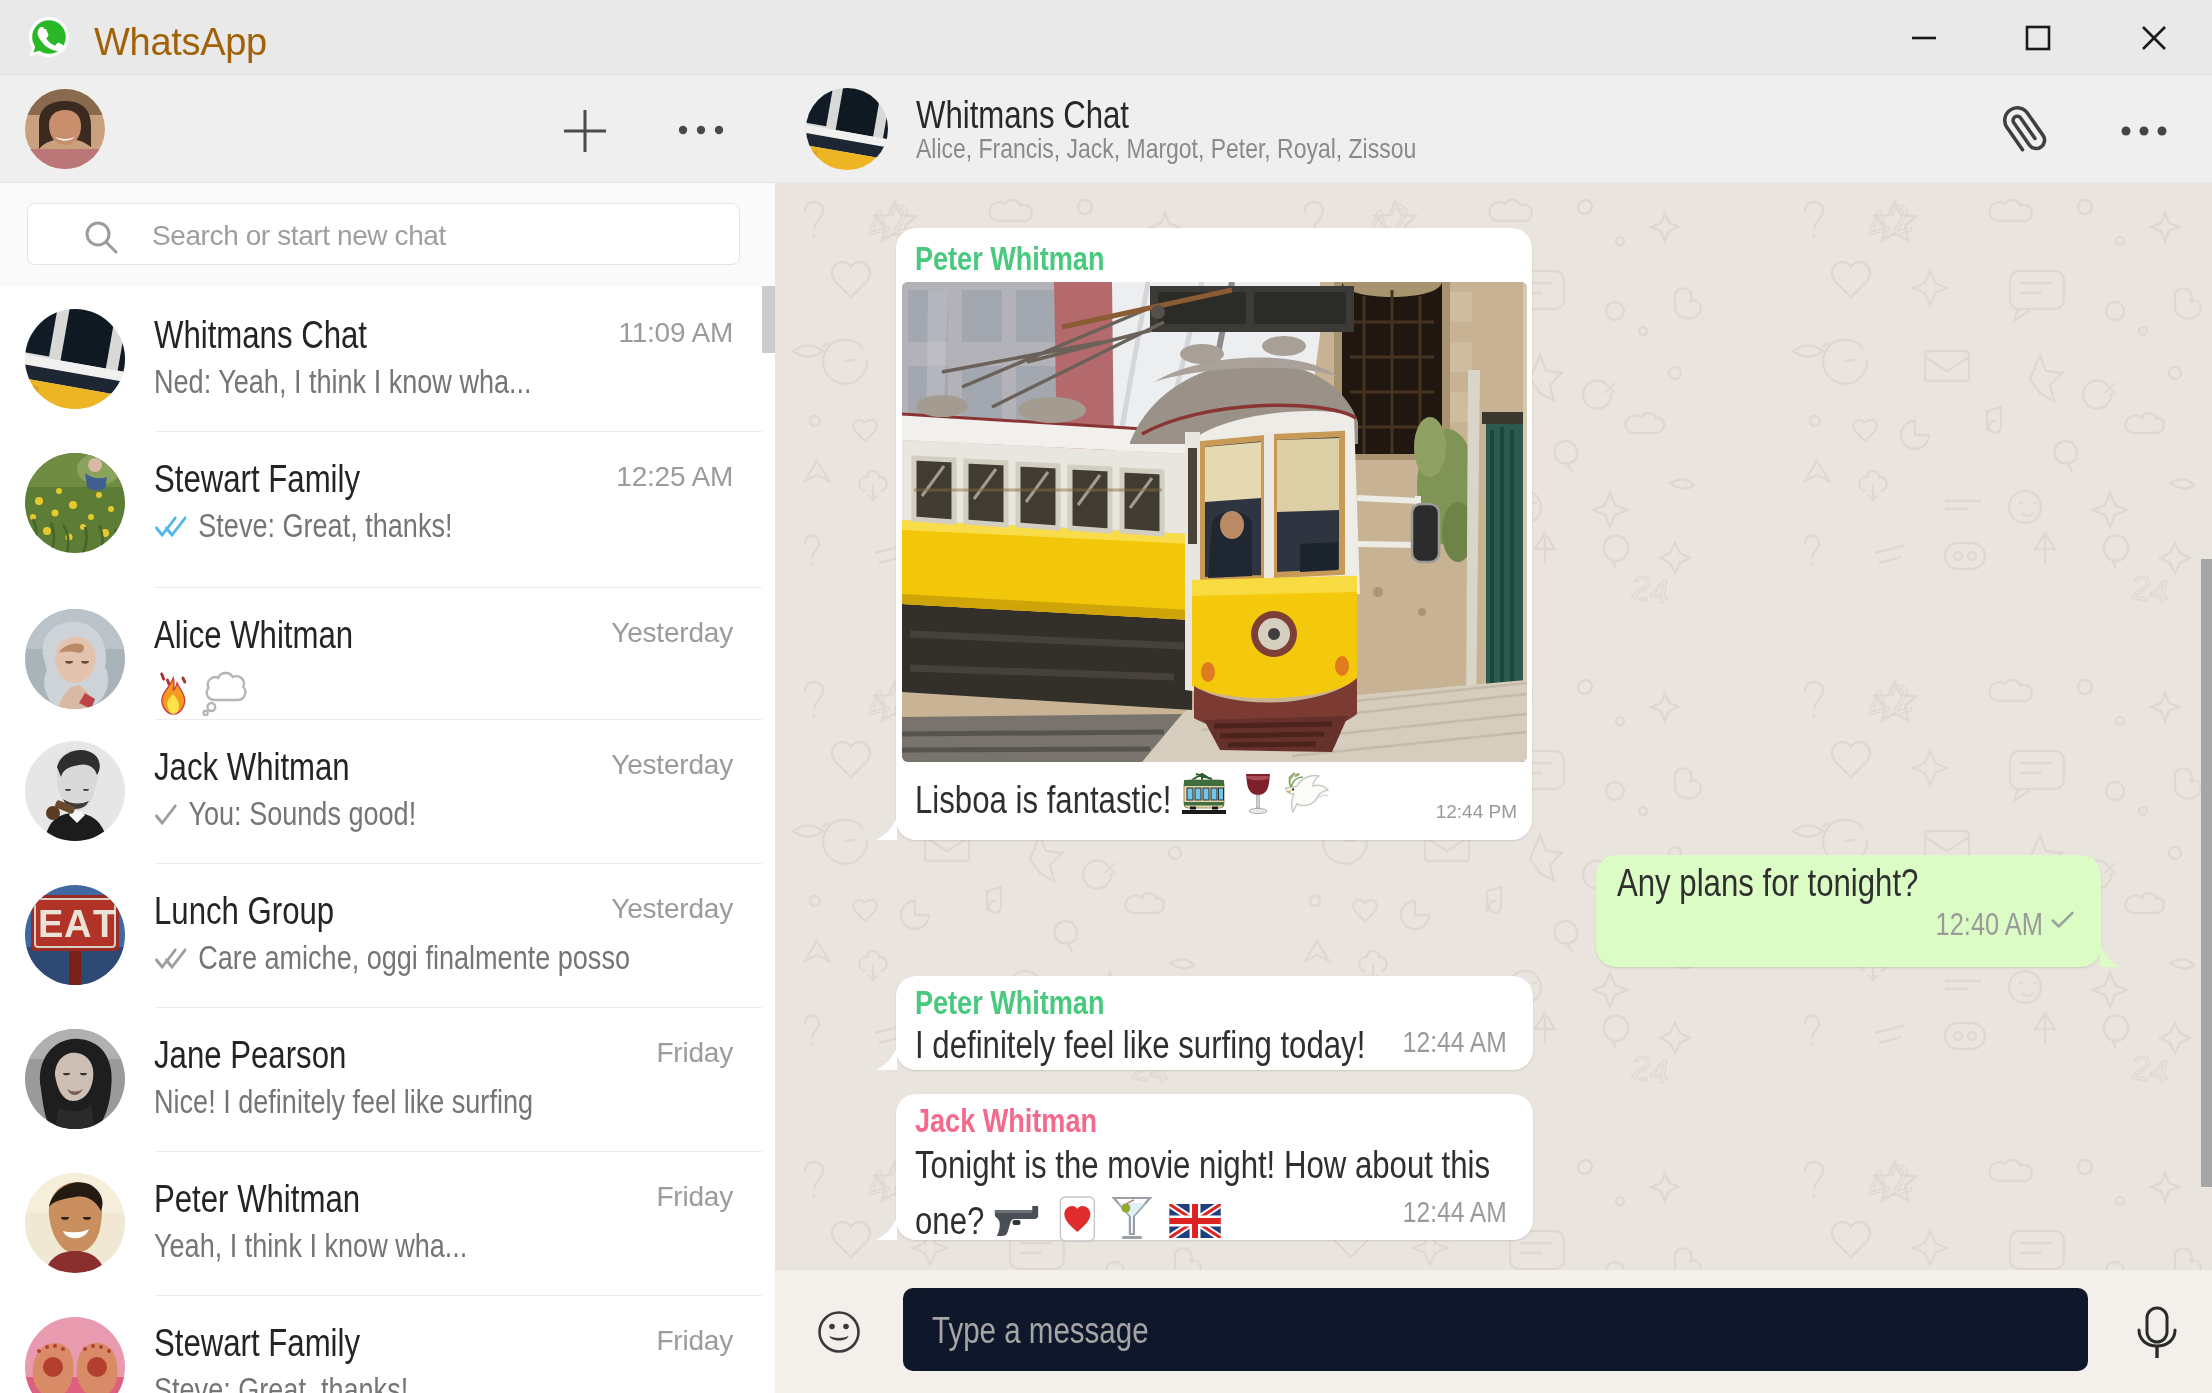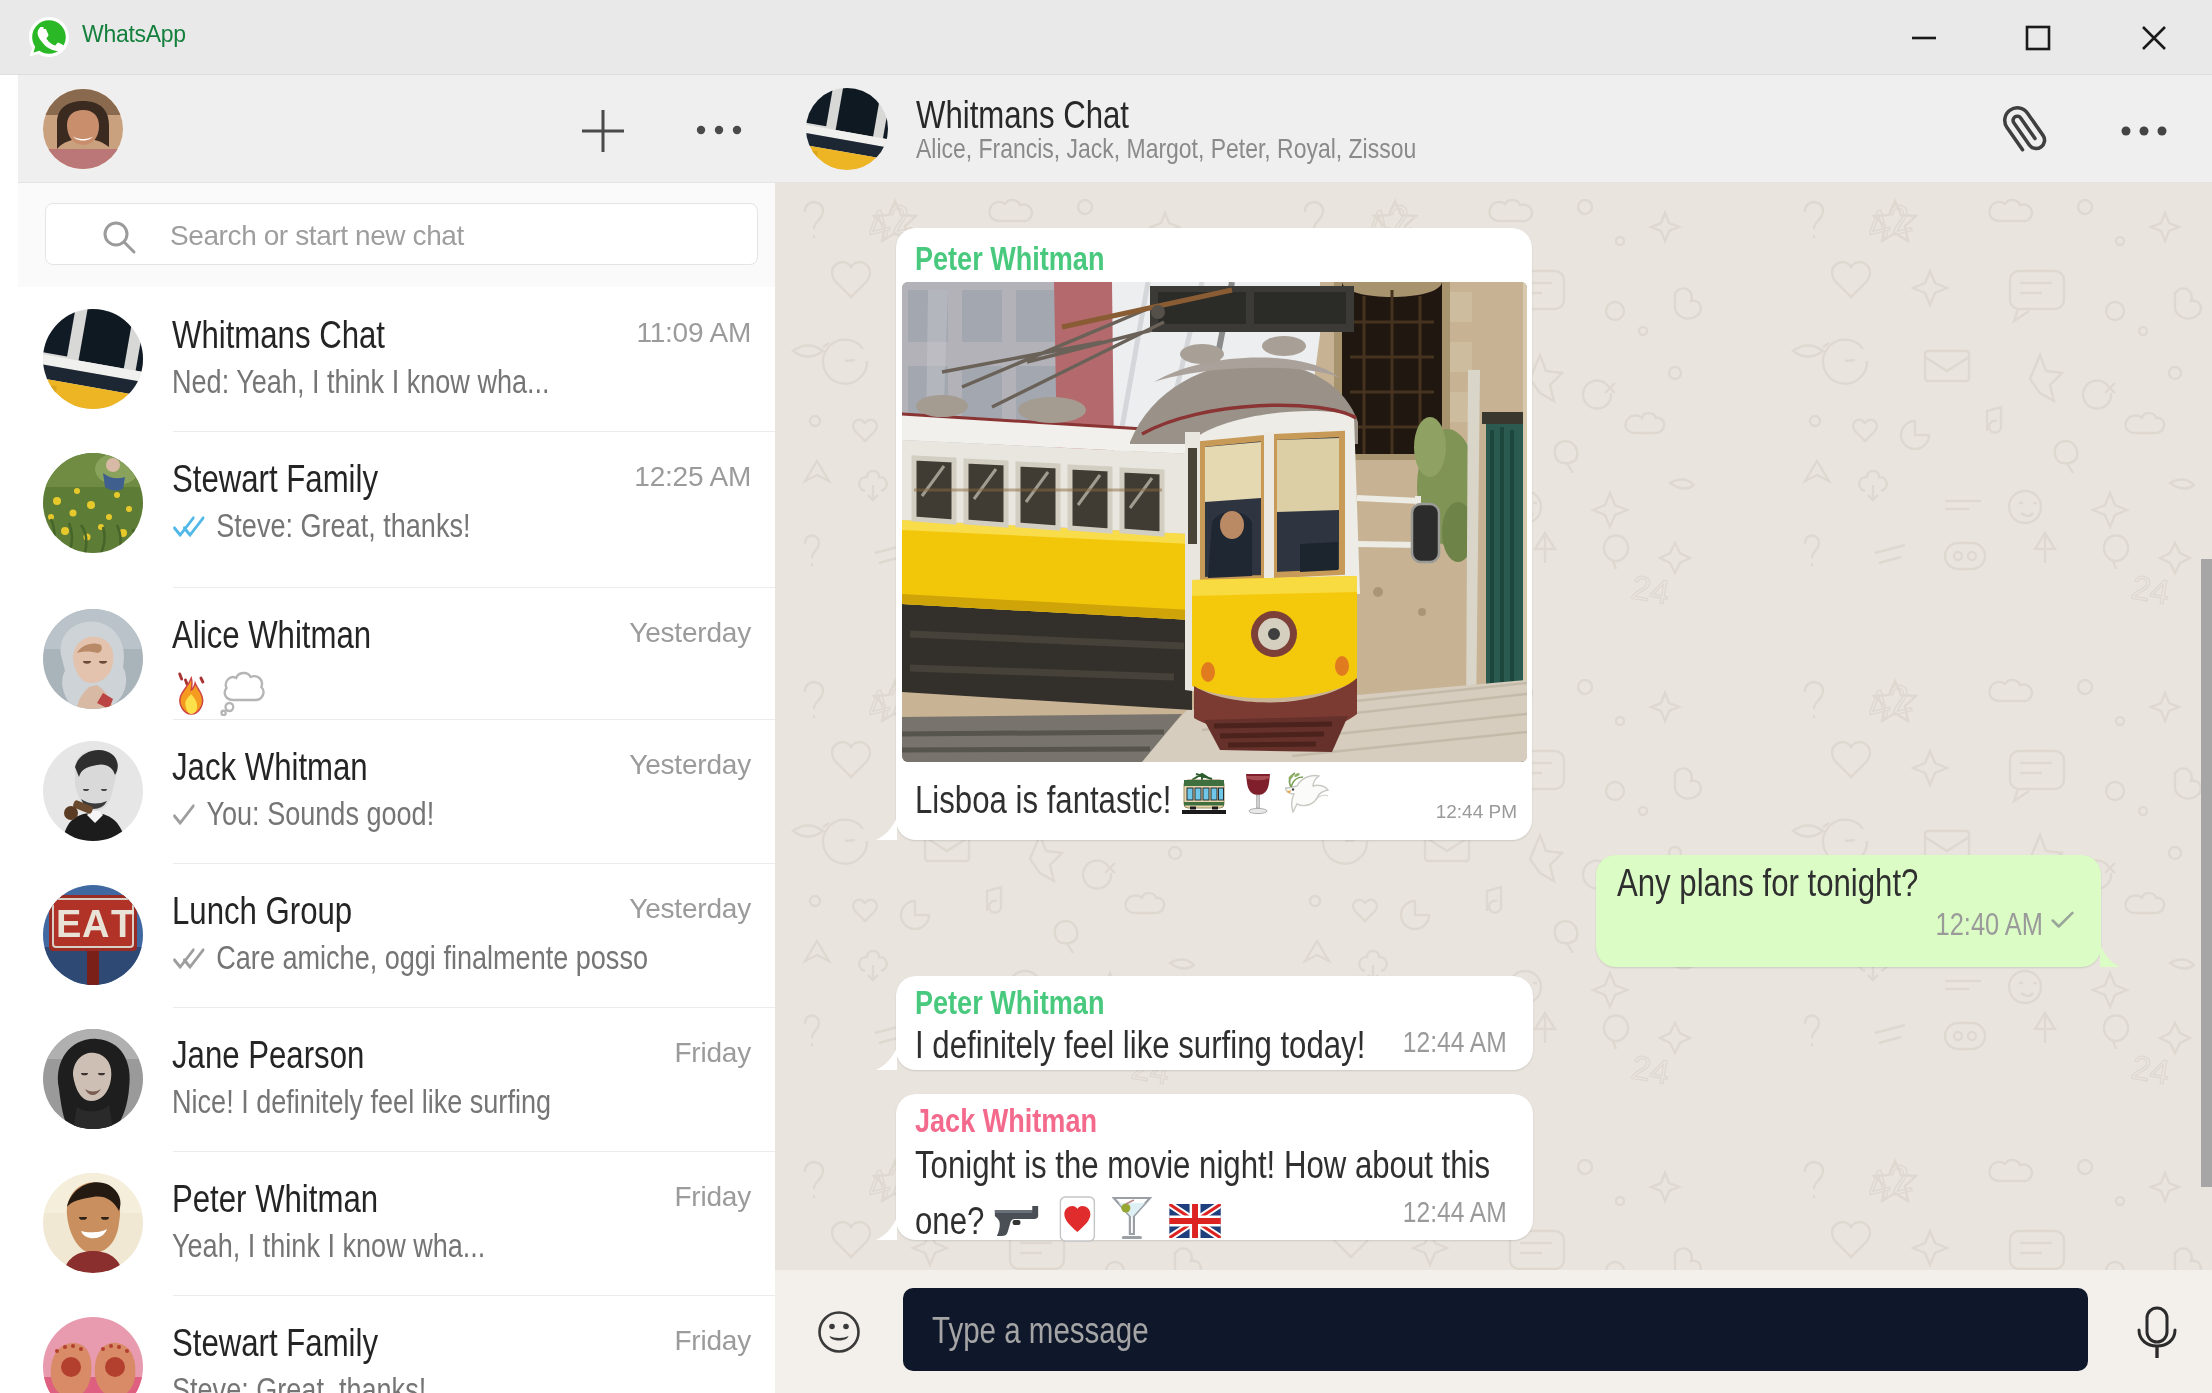--- a/index.html
+++ b/index.html
@@ -2,24 +2,24 @@
 <html><head>
 <meta charset="utf-8">
 <style>
 * { margin:0; padding:0; box-sizing:border-box; }
 html,body { width:2212px; height:1393px; overflow:hidden; font-family:"Liberation Sans", sans-serif; }
 .abs { position:absolute; }
 #app { position:relative; width:2212px; height:1393px; background:#fff; }
 
 
 #titlebar { position:absolute; left:0; top:0; width:2212px; height:75px; background:#e9e9e9; border-bottom:1px solid #dedede; }
-#titlebar .appname { position:absolute; left:82px; top:21px; font-size:23px; color:#15803d; letter-spacing:-0.3px; }
-
-
-#sidebar { position:absolute; left:0; top:75px; width:775px; height:1318px; background:#ffffff;margin-left:18px; }
+#titlebar .appname { position:absolute; left:94px; top:21px; font-size:38px; color:#a16207; letter-spacing:-0.3px; }
+
+
+#sidebar { position:absolute; left:0; top:75px; width:775px; height:1318px; background:#ffffff; }
 #sb-header { position:absolute; left:0; top:0; width:775px; height:108px; background:#efefef; border-bottom:1px solid #e4e4e4; }
 #sb-search { position:absolute; left:0; top:108px; width:775px; height:104px; background:#fafafa; }
 #searchbox { position:absolute; left:27px; top:20px; width:713px; height:62px; background:#fff; border:1px solid #e4e4e4; border-radius:8px; }
 #searchbox .ph { position:absolute; left:124px; top:16px; font-size:28px; color:#9e9e9e; letter-spacing:-0.4px; }
 #chatlist { position:absolute; left:0; top:212px; width:775px; height:1106px; background:#fff; overflow:hidden; }
 .row { position:absolute; left:0; width:775px; height:144px; }
 .row .sep { position:absolute; left:155px; top:0; width:607px; height:1px; background:#ececec; }
 .row .av { position:absolute; left:25px; top:22px; width:100px; height:100px; border-radius:50%; overflow:hidden; }
 .row .nm { position:absolute; left:154px; top:27px; font-size:38px; color:#242424; transform:scaleX(0.82); transform-origin:0 0; white-space:nowrap; }
 .row .tm { position:absolute; right:42px; top:30px; font-size:28px; color:#9b9b9b; letter-spacing:-0.2px; }

